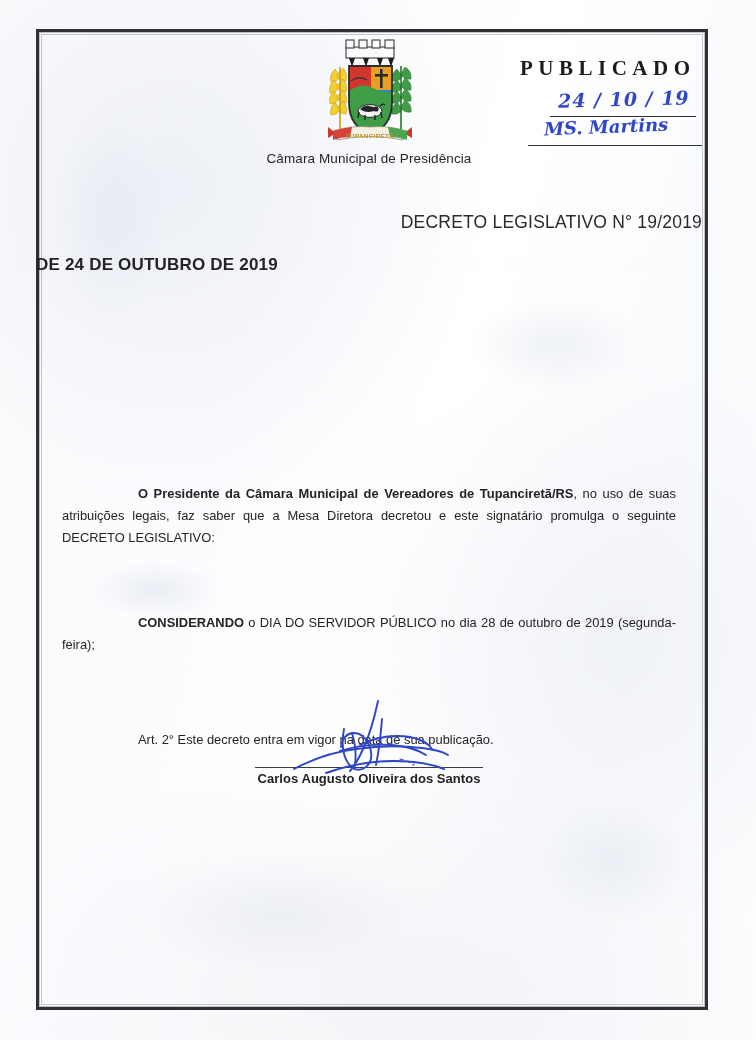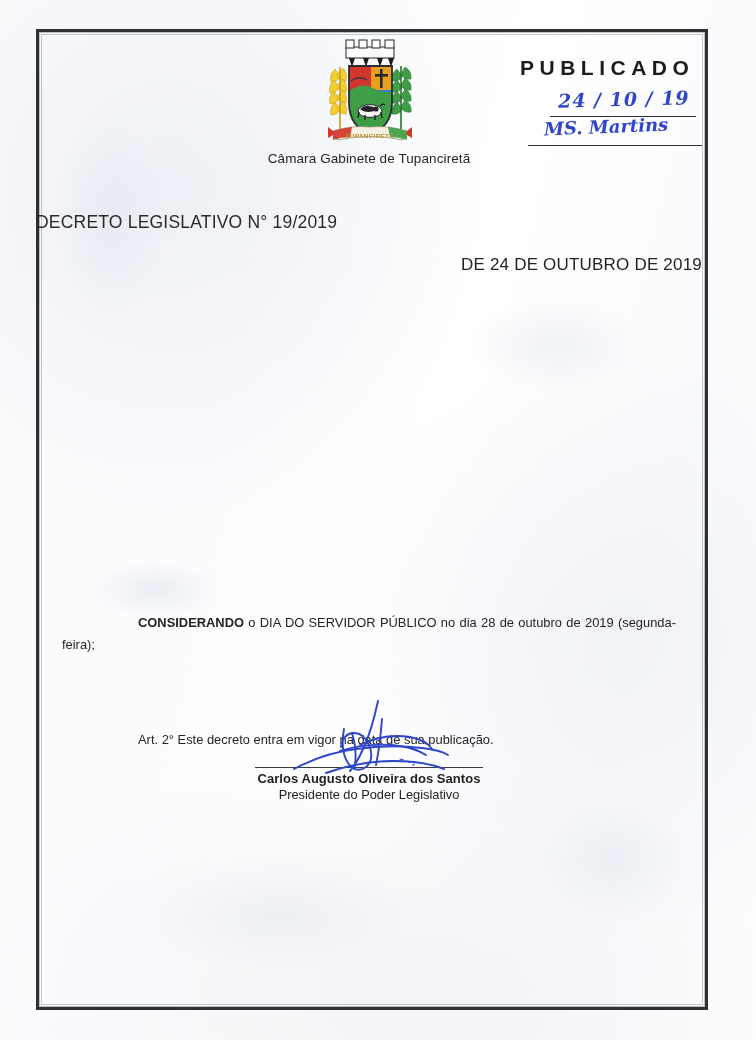--- a/index.html
+++ b/index.html
@@ -105,21 +105,21 @@
     top: 27px;
     width: 220px;
     height: 110px;
   }
   .stamp-word {
     font-size: 21px;
     font-weight: 700;
     letter-spacing: 5.5px;
     color: #1c1c1e;
     padding-left: 36px;
-    font-family: Liberation Sans, sans-serif;
+    font-family: Liberation Serif, serif;
   }
   .hand {
     color: #2f46c8;
     font-family: "DejaVu Serif", serif;
     font-style: italic;
     font-weight: 700;
   }
   .stamp-date {
     position: absolute;
     left: 74px;
@@ -142,33 +142,33 @@
   }
   .rule.r1 { left: 66px;  top: 60px; width: 146px; }
   .rule.r2 { left: 44px;  top: 89px; width: 174px; }
 
   
   .doc-title {
     position: absolute;
     left: 0;
     top: 183px;
     width: 666px;
-    text-align: left;
+    text-align: right;
     font-size: 17.5px;
     color: #2a2a2c;
     letter-spacing: .2px;
   }
   .doc-subtitle {
     position: absolute;
     left: 0;
     top: 226px;
     width: 666px;
-    text-align: right;
+    text-align: left;
     font-size: 17px;
-    font-weight: 400;
+    font-weight: 700;
     color: #242426;
     letter-spacing: .2px;
   }
 
   
   .ementa {
     position: absolute;
     left: 324px;
     top: 326px;
     width: 300px;
@@ -320,35 +320,38 @@
 
         <g>
           <path d="M20 100 q20 -6 37 -4 q17 -2 37 4 l-4 9 q-33 -7 -66 0 z" fill="#f4f1e3" stroke="#8a8466" stroke-width=".7"></path>
           <path d="M20 100 l-5 -4 l0 11 l5 -3 z" fill="#d1352b"></path>
           <path d="M94 100 l5 -4 l0 11 l-5 -3 z" fill="#d1352b"></path>
           <path d="M20 100 q10 -3 19 -4 l-2 10 q-9 0 -17 3 z" fill="#d1352b" opacity=".92"></path>
           <path d="M94 100 q-10 -3 -19 -4 l2 10 q9 0 17 3 z" fill="#3f9e45" opacity=".92"></path>
           <text x="57" y="107" text-anchor="middle" font-size="6.2" font-family="Liberation Sans, sans-serif" font-weight="700" fill="#b8902a" letter-spacing=".4">TUPANCIRETÃ</text>
         </g>
       </svg>
-      <div class="org-name">Câmara Gabinete de Tupanciretã</div>
+      <div class="org-name">Câmara Municipal de Presidência</div>
     </div>
 
     <div class="stamp">
       <div class="stamp-word">PUBLICADO</div>
       <div class="rule r1"></div>
       <div class="rule r2"></div>
       <div class="stamp-date hand">24 / 10 / 19</div>
       <div class="stamp-sign hand">MS. Martins</div>
     </div>
 
     <div class="doc-title">DECRETO LEGISLATIVO N° 19/2019</div>
     <div class="doc-subtitle">DE 24 DE OUTUBRO DE 2019</div>
 
 
+    <p class="body-text p1">
+      <span class="ind"></span><b class="strong">O Presidente da Câmara Municipal de Vereadores de Tupanciretã/RS</b><span>, no uso de suas atribuições legais, faz saber que a Mesa Diretora decretou e este signatário promulga o seguinte DECRETO LEGISLATIVO:</span>
+    </p>
 
     <p class="body-text p3">
       <span class="ind"></span><b class="strong">CONSIDERANDO</b><span> o DIA DO SERVIDOR PÚBLICO no dia 28 de outubro de 2019 (segunda-feira);</span>
     </p>
 
 
     <p class="body-text p5">
       <span class="ind"></span><span>Art. 2° Este decreto entra em vigor na data de sua publicação.</span>
     </p>
 
@@ -362,17 +365,16 @@
           <path d="M12 70 q30 -16 62 -20 q34 -5 66 -1 q18 2 26 7"></path>
           <path d="M58 52 q26 -8 52 -6 q22 2 34 10"></path>
           <path d="M78 46 q24 -12 50 -8 q16 3 22 12"></path>
           <path d="M44 74 q34 -12 68 -12 q30 0 50 8"></path>
           <path d="M100 20 q-2 26 -6 46"></path>
         </g>
         <path d="M118 60 q8 2 14 6" stroke="#2f46c8" stroke-width="1.2" stroke-dasharray="3 4" fill="none" stroke-linecap="round"></path>
       </svg>
       <div class="sig-line"></div>
       <div class="sig-name">Carlos Augusto Oliveira dos Santos</div>
-      <div class="sig-role">Presidente do Poder Legislativo</div>
     </div>
 
   </div>
 </div>
 
 </body></html>

